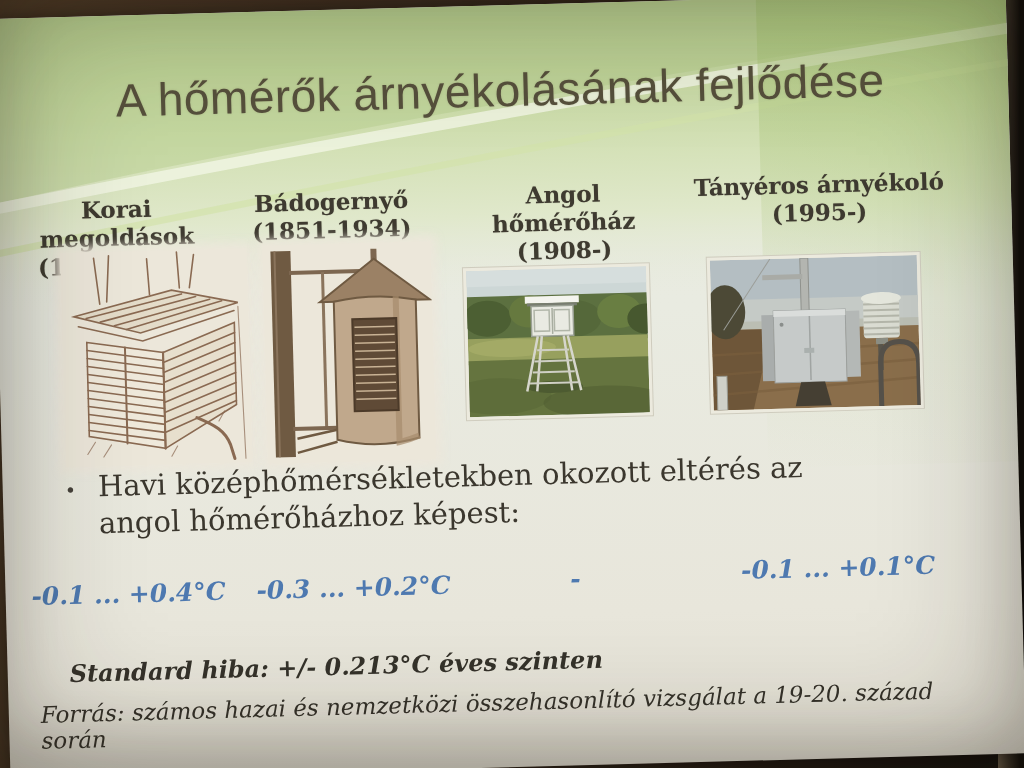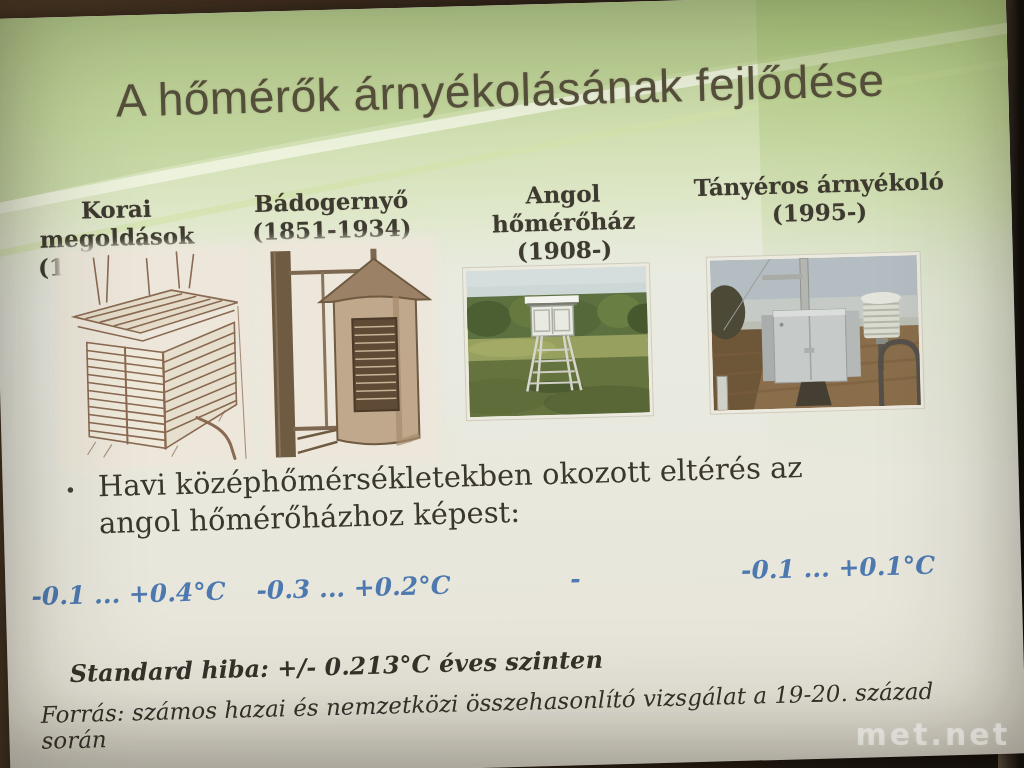--- a/index.html
+++ b/index.html
@@ -239,15 +239,14 @@
 
     <div class="value v1">-0.1 ... +0.4°C</div>
     <div class="value v2">-0.3 ... +0.2°C</div>
     <div class="value v3">-</div>
     <div class="value v4">-0.1 ... +0.1°C</div>
 
     <div class="std-err">Standard hiba: +/- 0.213°C éves szinten</div>
     <div class="source">Forrás: számos hazai és nemzetközi összehasonlító vizsgálat a 19-20. század során</div>
   </div>
 
-  <div class="watermark">met.net</div>
   <div class="vignette"></div>
 </div>
 
 </body></html>

